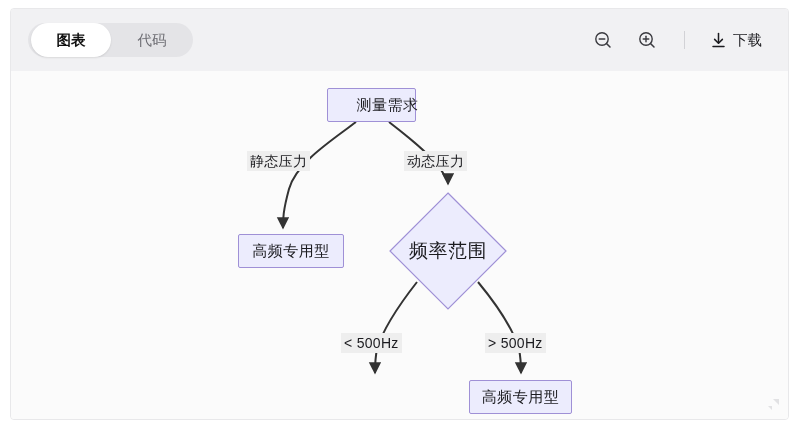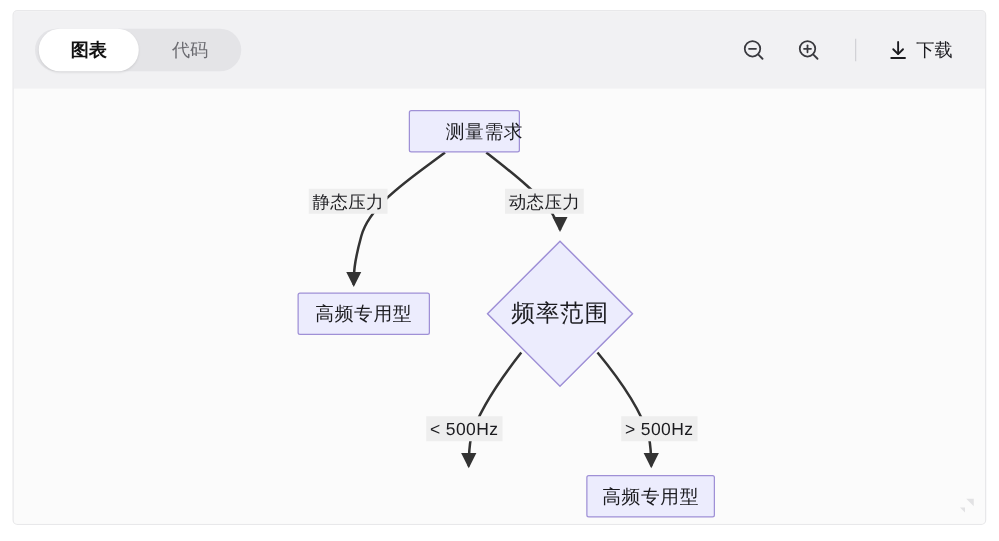--- a/index.html
+++ b/index.html
@@ -268,21 +268,21 @@
 
 
       <div class="node" style="left:458px; top:309px; width:103px; height:34px;">高频专用型</div>
 
       <div class="edge-label" style="left:236px; top:80px;">静态压力</div>
 
       <div class="edge-label" style="left:393px; top:80px;">动态压力</div>
 
       <div class="edge-label" style="left:330px; top:262px;">&lt; 500Hz</div>
 
-      <div class="edge-label" style="left:474px; top:262px;margin-left:12px;">&gt; 500Hz</div>
+      <div class="edge-label" style="left:474px; top:262px;">&gt; 500Hz</div>
 
     </div>
 
     <div class="resize-handle">
       <svg width="22" height="22" viewBox="0 0 22 22">
         <path d="M19,7 L13,7 L19,13 z" fill="#e2e2e4"></path>
         <path d="M12,14 L8,14 L12,18 z" fill="#e2e2e4"></path>
       </svg>
     </div>
 

